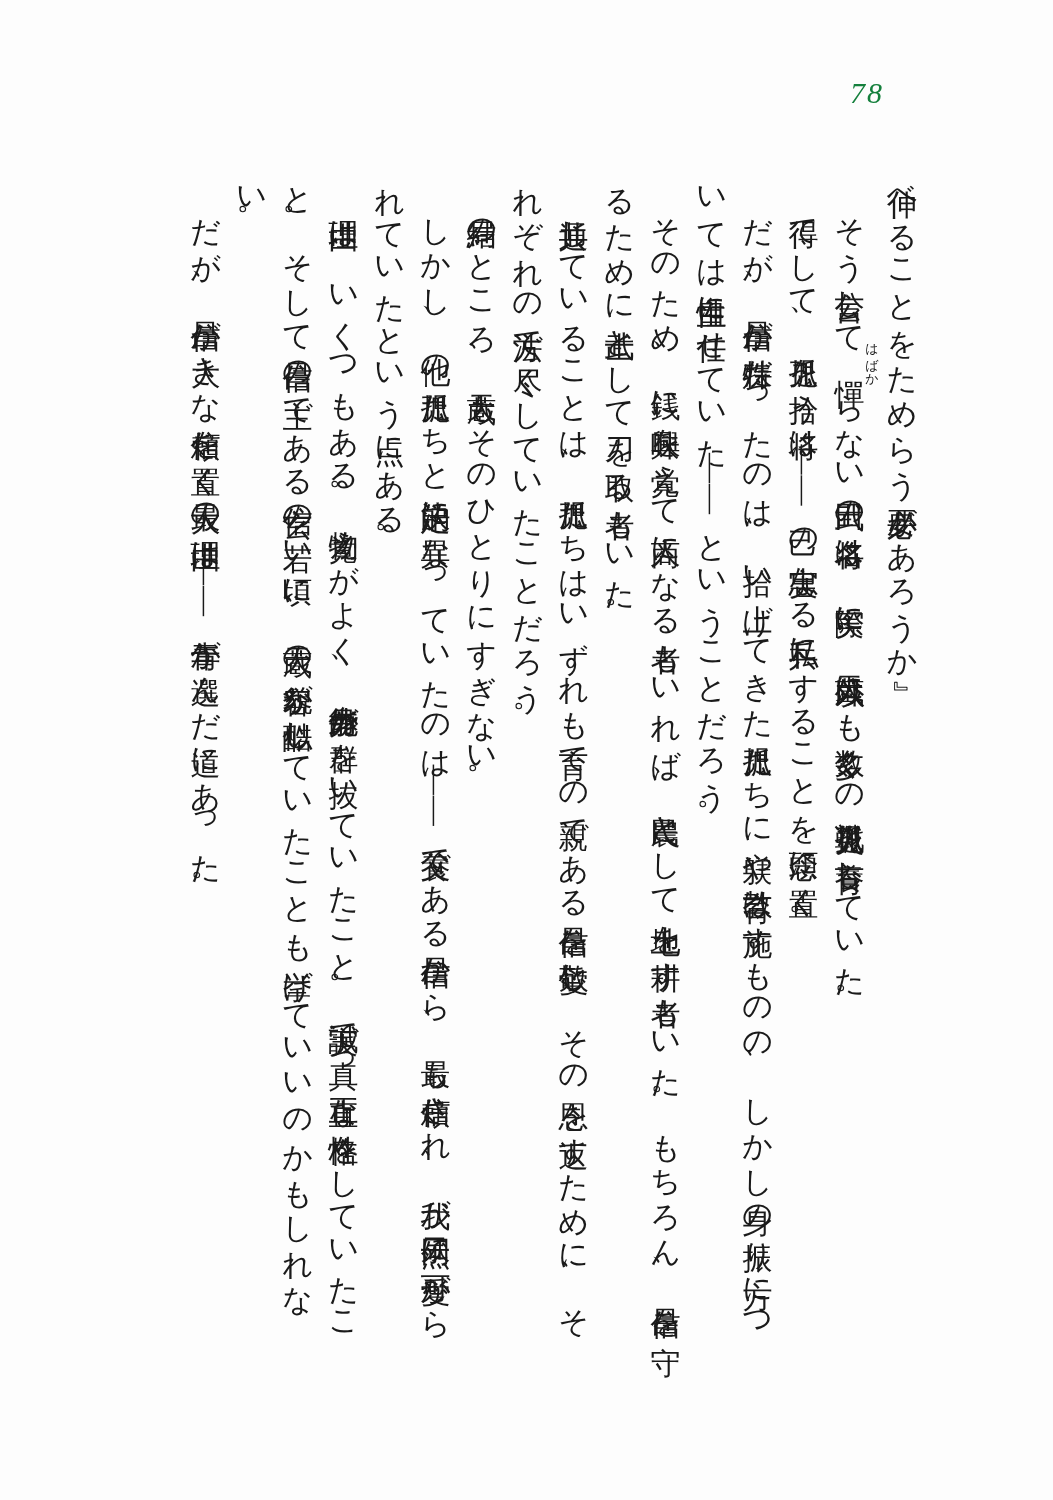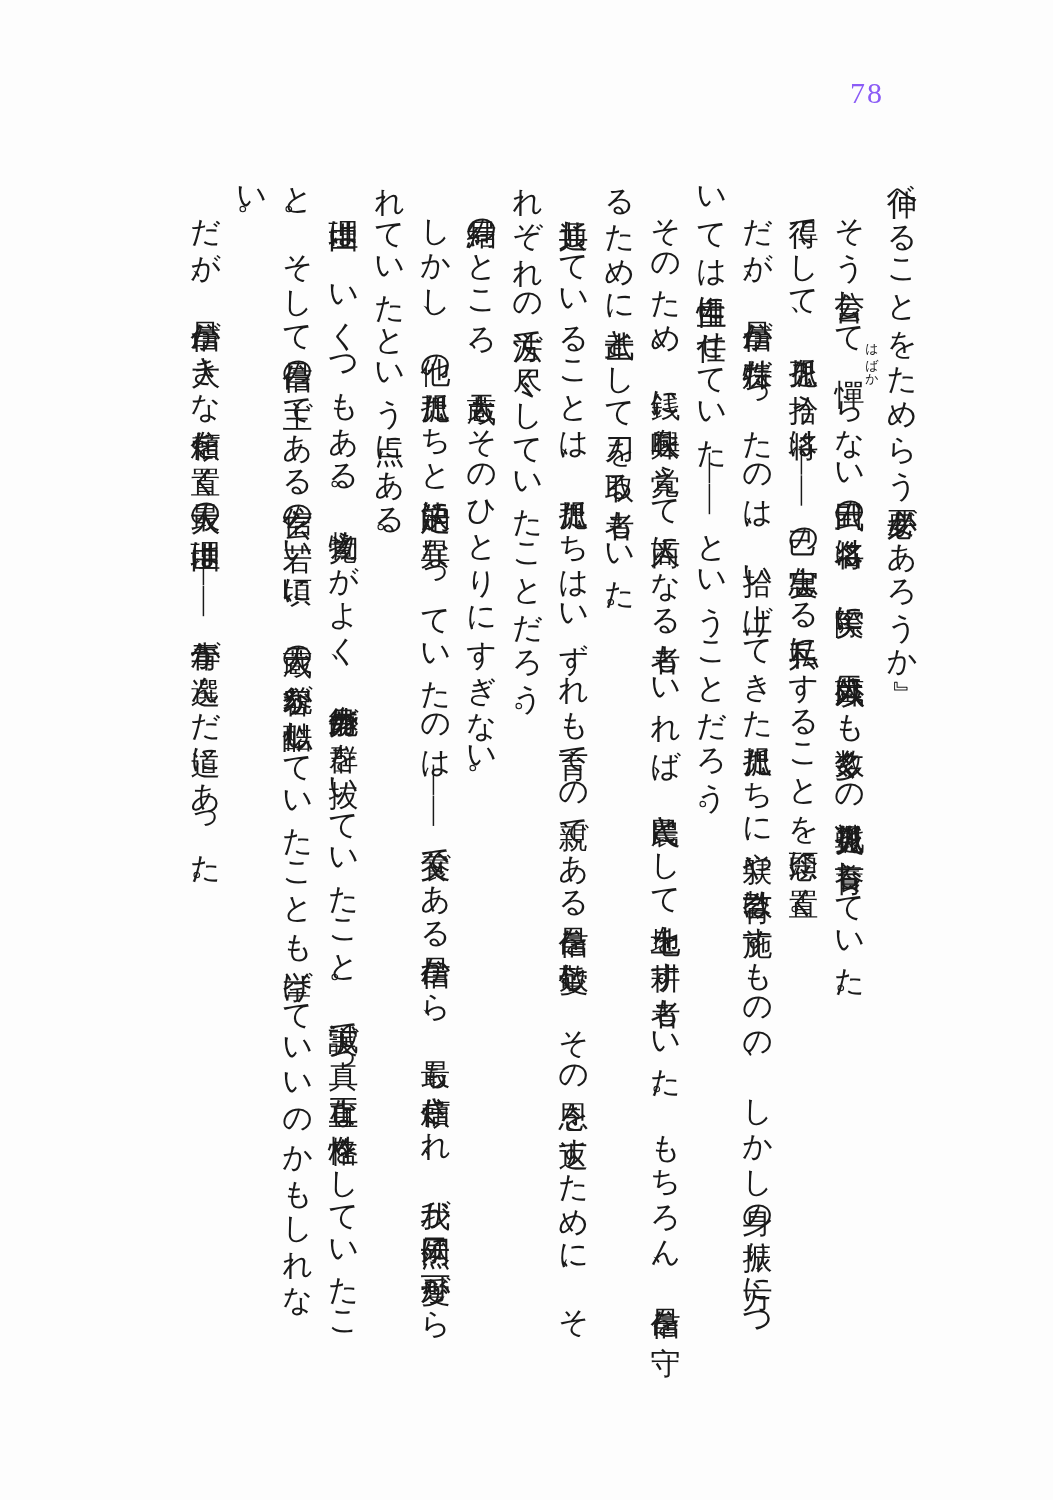--- a/index.html
+++ b/index.html
@@ -17,21 +17,22 @@
   .book-page {
     position: absolute;
     inset: 0;
     background: #fdfdfd;
   }
   .page-number {
     position: absolute;
     top: 76px;
     left: 850px;
     font-size: 30px;
-    color: #8b5cf6;
+    font-style: italic;
+    color: #15803d;
     letter-spacing: 2px;
   }
   .page-text {
     position: absolute;
     top: 167px;
     right: 128px;
     height: 1190px;
     width: 790px;
     writing-mode: vertical-rl;
     -webkit-writing-mode: vertical-rl;

